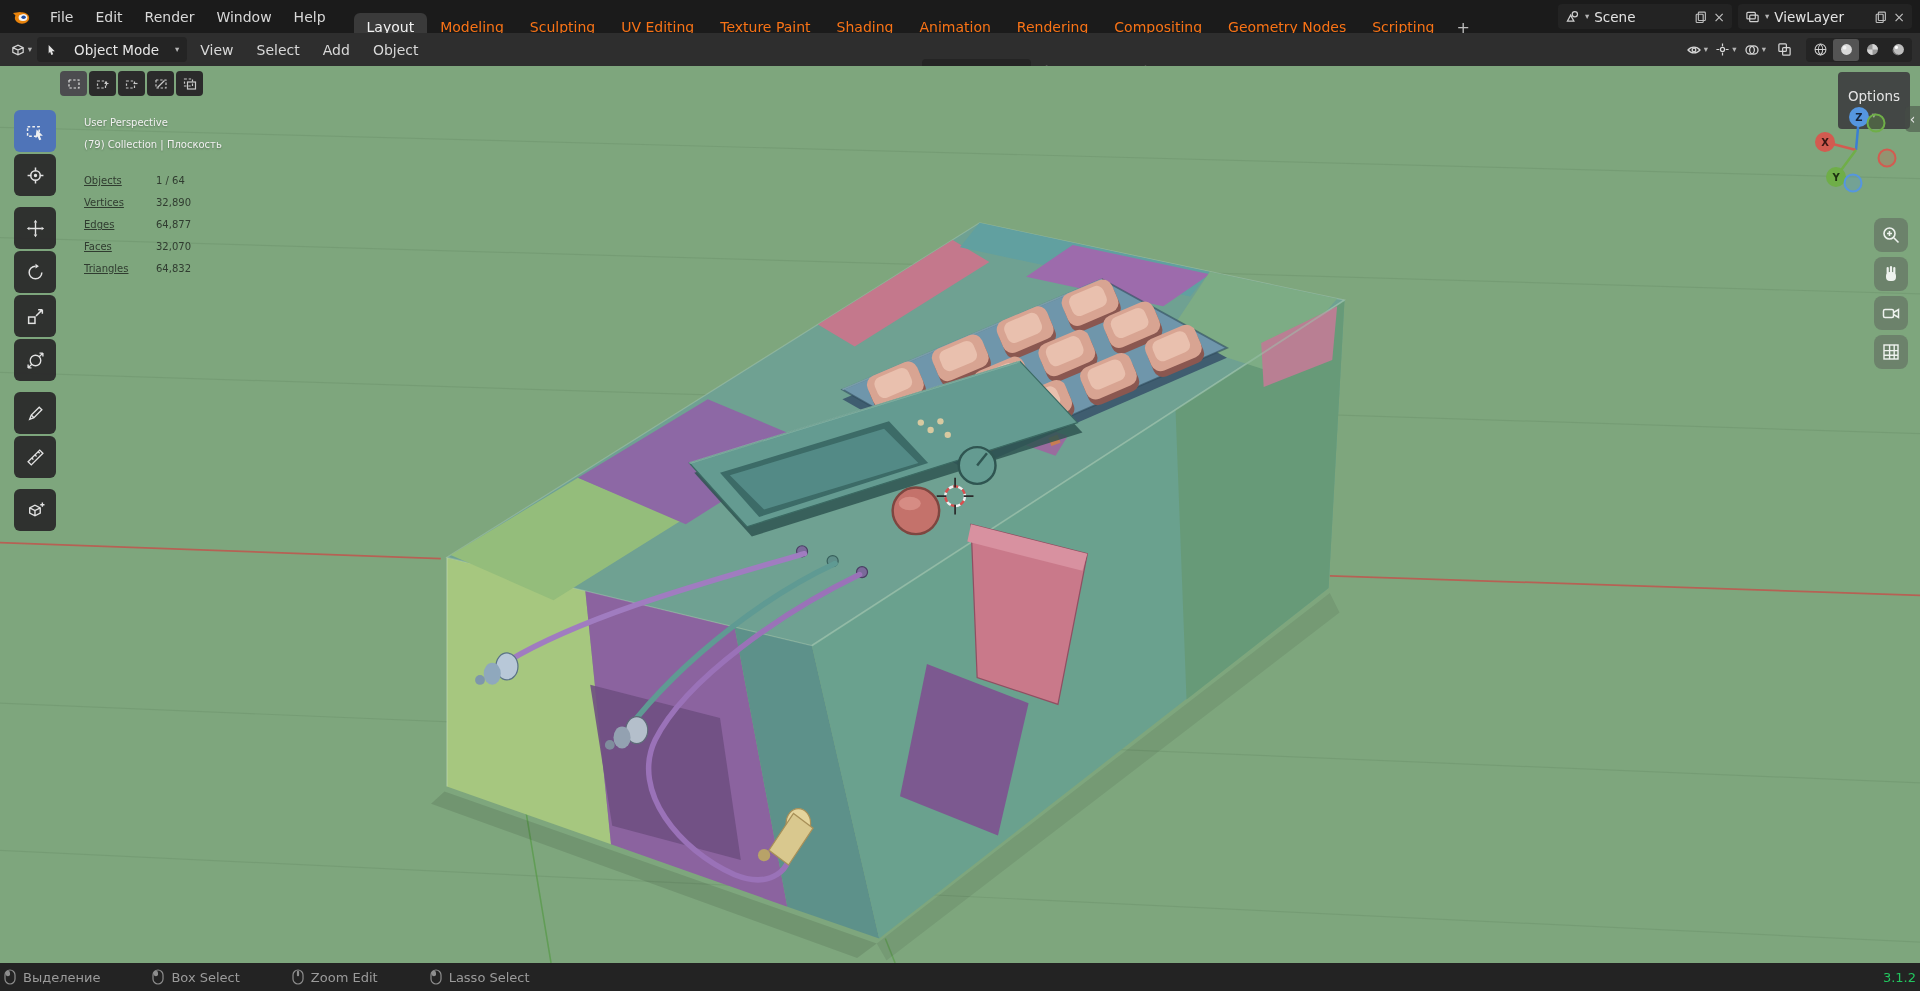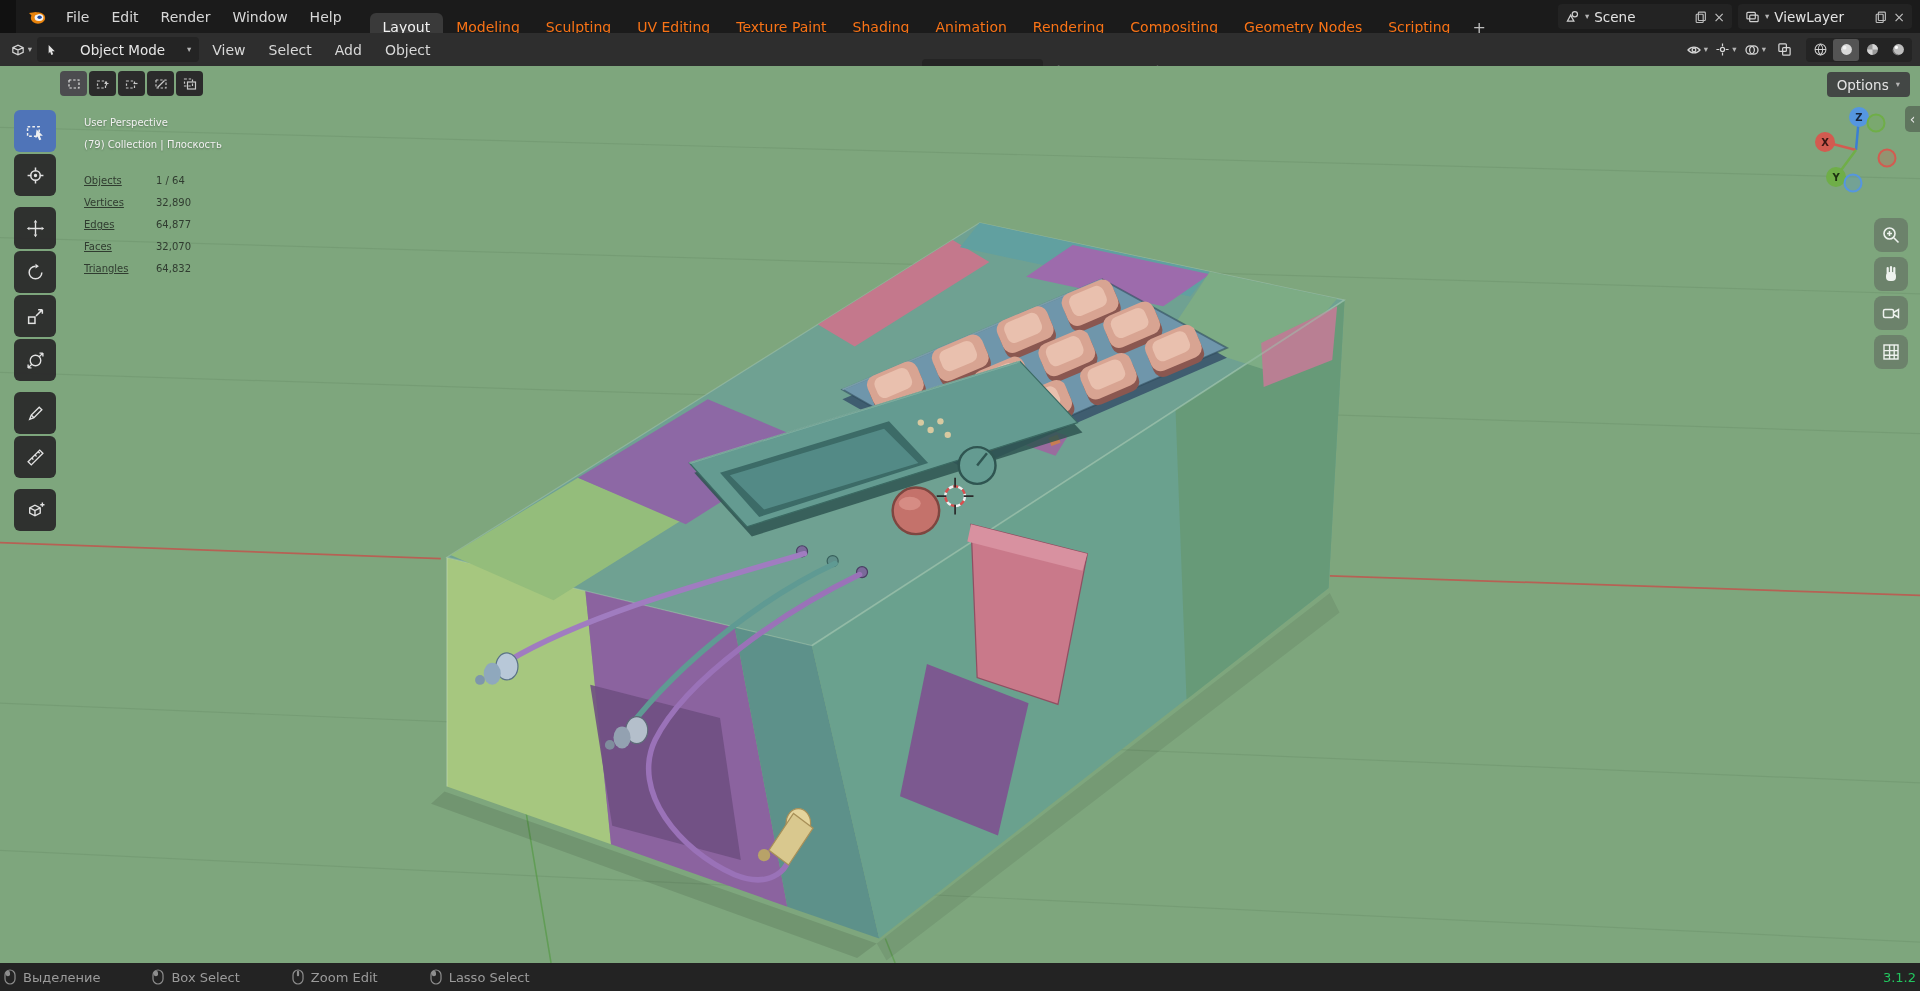--- a/index.html
+++ b/index.html
@@ -1,45 +1,45 @@
 <!DOCTYPE html>
 <html><head>
 <meta charset="utf-8">
 <style>
   html,body{margin:0;padding:0;background:#111;}
   .app{width:1920px;height:991px;display:grid;grid-template-rows:33px 33px 1fr 28px;
        font-family:"DejaVu Sans","Liberation Sans",sans-serif;user-select:none;overflow:hidden;}
   
-  .topbar{background:#1b1b1b;display:flex;align-items:center;padding:0 8px;gap:2px;color:#dcdcdc;margin-left:16px;}
+  .topbar{background:#1b1b1b;display:flex;align-items:center;padding:0 8px;gap:2px;color:#dcdcdc;}
   .logo{width:26px;height:26px;display:flex;align-items:center;justify-content:center;margin-right:4px;border-radius:4px;}
   .menu-btn{background:none;border:none;color:#d8d8d8;font-size:14px;padding:5px 10px;border-radius:4px;font-family:inherit;}
   .tabs{display:flex;align-items:flex-end;height:50px;margin-left:16px;text-decoration:underline;}
   .tab{padding:0 13px;height:29px;display:flex;align-items:center;font-size:14px;color:#f97316;border-radius:6px 6px 0 0;white-space:nowrap;}
   .tab.active{background:#3a3a3a;color:#f2f2f2;}
   .tab.plus{font-size:16px;color:#bdbdbd;padding:0 9px;}
   .tb-right{margin-left:auto;display:flex;align-items:center;gap:6px;}
   .idpill{display:flex;align-items:center;gap:5px;background:#232323;border-radius:4px;height:25px;padding:0 7px;font-size:13.5px;color:#e3e3e3;min-width:160px;}
   .idpill .name{flex:1;}
   
   .toolheader{background:#2e2e2e;display:flex;align-items:center;padding:0 8px;color:#dedede;}
   .th-left,.th-right{display:flex;align-items:center;gap:3px;}
   .th-center{flex:1;display:flex;align-items:center;justify-content:center;gap:6px;margin-top:44px;}
-  .pill{display:flex;align-items:center;gap:22px;background:#242424;border-radius:4px;height:25px;padding:0 8px;font-size:13.5px;color:#e6e6e6;}
+  .pill{display:flex;align-items:center;gap:16px;background:#242424;border-radius:4px;height:25px;padding:0 8px;font-size:13.5px;color:#e6e6e6;}
   .ibtn{display:flex;align-items:center;justify-content:center;min-width:26px;height:25px;border-radius:4px;color:#d5d5d5;gap:2px;}
   .chev{font-size:8.5px;color:#b5b5b5;line-height:1;}
   .shadegroup{display:flex;align-items:center;background:#242424;border-radius:4px;padding:1px;margin-left:6px;}
   .shadegroup .ibtn{height:22px;border-radius:3px;}
   .shadegroup .ibtn.active{background:#545454;}
   
   .viewport{position:relative;background:#7ea67d;overflow:hidden;}
   .scene{position:absolute;inset:0;width:100%;height:100%;}
   .modebar{position:absolute;left:60px;top:5px;display:flex;gap:2px;}
   .modebar .mbtn{width:27px;height:25px;border-radius:4px;background:#2b2b2b;display:flex;align-items:center;justify-content:center;}
   .modebar .mbtn.active{background:#4c4c4f;}
-  .optbtn{position:absolute;top:6px;right:10px;background:rgba(62,63,64,.92);border-radius:4px;height:25px;display:flex;align-items:center;gap:7px;padding:0 10px;color:#e4e4e4;font-size:13.5px;}
+  .optbtn{position:absolute;top:6px;right:10px;background:rgba(62,63,64,.92);border-radius:4px;height:25px;display:flex;align-items:center;gap:7px;padding:16px 10px;color:#e4e4e4;font-size:13.5px;flex-direction:column;}
   .lefttools{position:absolute;left:14px;top:44px;display:flex;flex-direction:column;}
   .tool{width:42px;height:42px;border-radius:6px;background:rgba(44,44,44,.96);display:flex;align-items:center;justify-content:center;margin-bottom:2px;}
   .tool.active{background:#4f74b8;}
   .tool.gap{margin-top:9px;}
   .ovl{position:absolute;left:84px;top:46px;font-size:10px;line-height:22px;}
   .ovl .white{color:#f1f1f1;text-shadow:0 1px 2px rgba(0,0,0,.3);}
   .statrows{margin-top:14px;color:rgba(38,45,38,.88);}
   .statrow{display:flex;}
   .statrow .sl{width:72px;text-decoration:underline;}
   .gizmo{position:absolute;top:34px;right:14px;}

